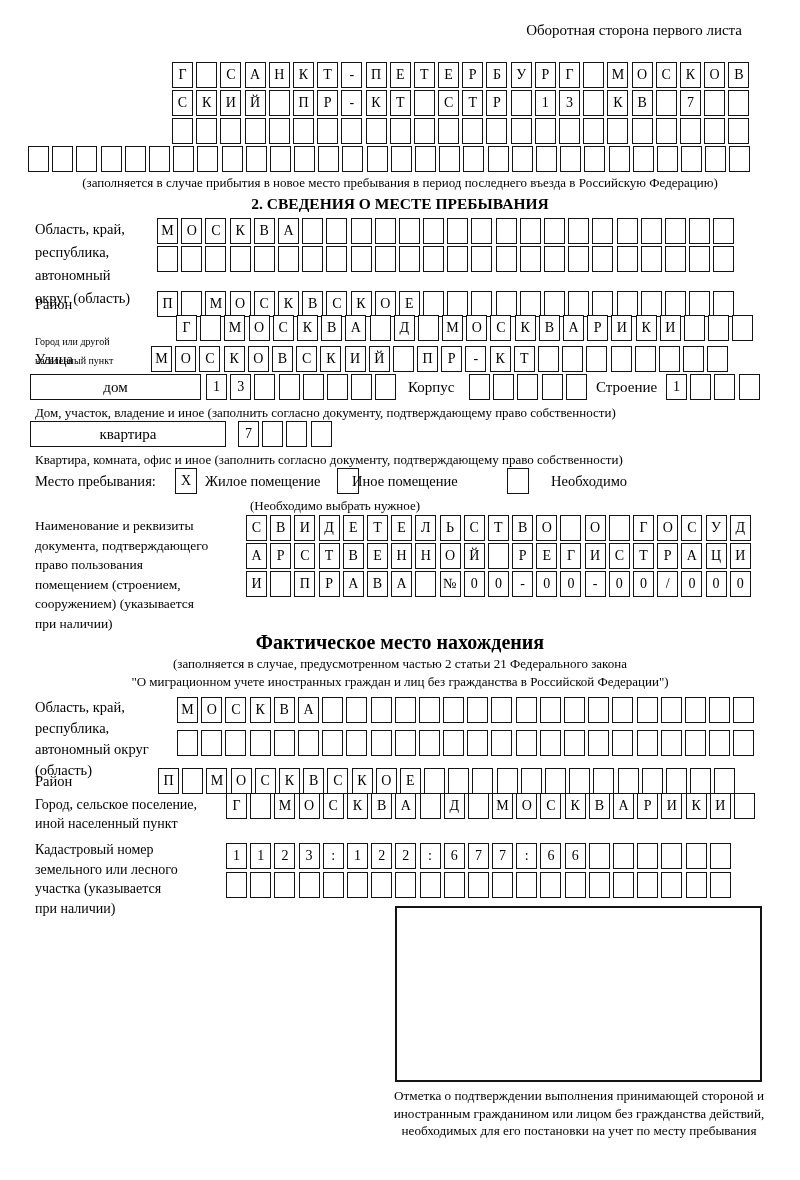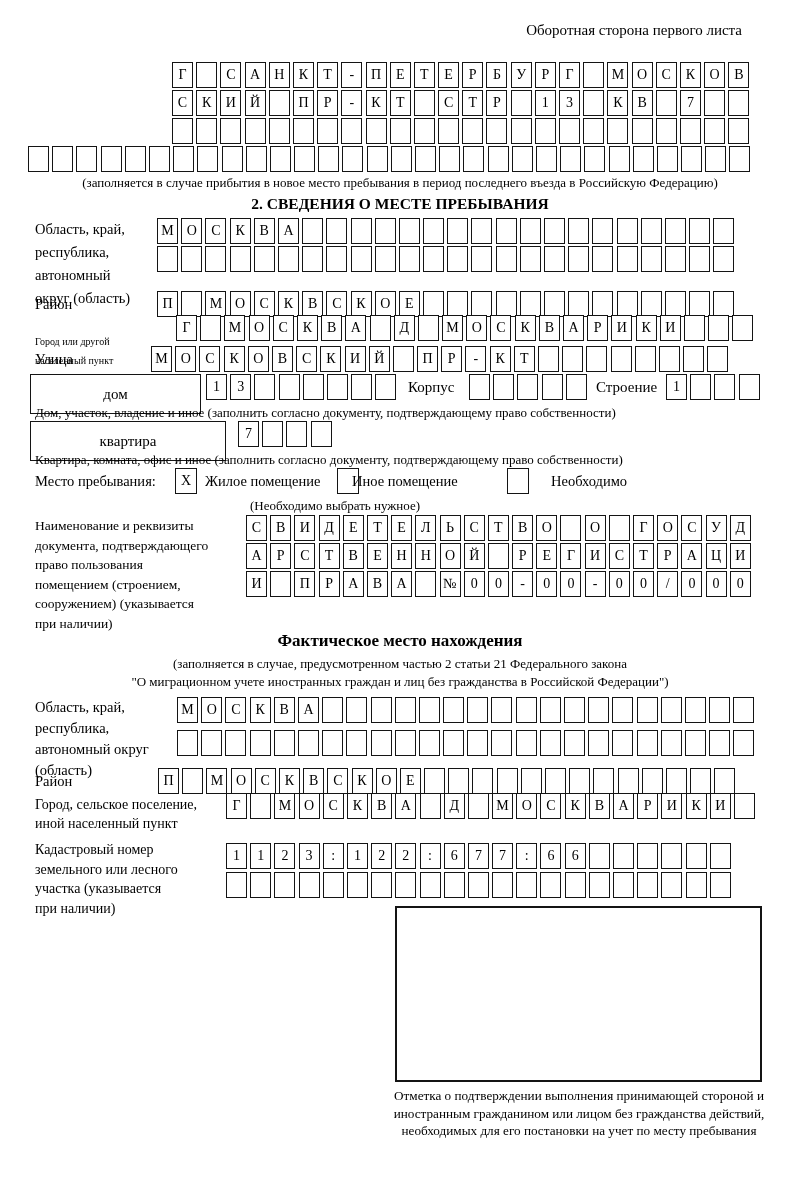--- a/index.html
+++ b/index.html
@@ -25,21 +25,21 @@
     width:22px;height:26px;box-sizing:border-box;border:1.6px solid #141414;
     font-size:14px;background:#fff;
   }
   .label{font-size:14.5px;line-height:23px;}
   .label-sm{font-size:13.5px;line-height:19.5px;}
   .note{font-size:13px;line-height:16px;}
   .inline-label{font-size:15px;line-height:22px;}
   .boxfield{
     position:absolute;box-sizing:border-box;border:1.6px solid #141414;
     display:flex;align-items:center;justify-content:center;
-    font-size:15px;background:#fff;height:40px;
+    font-size:15px;background:#fff;height:26px;
   }
   .center{text-align:center;}
   .bold{font-weight:bold;}
 </style>
 </head>
 <body>
 
 <div class="form-page">
 
   <div class="abs" style="top:22px;right:58px;font-size:15px;">Оборотная сторона первого листа</div>
@@ -421,21 +421,21 @@
       <span class="cell">0</span>
       <span class="cell">-</span>
       <span class="cell">0</span>
       <span class="cell">0</span>
       <span class="cell">/</span>
       <span class="cell">0</span>
       <span class="cell">0</span>
       <span class="cell">0</span>
     </div>
 
-  <div class="abs center bold" style="left:0;top:631px;width:800px;font-size:17px;text-align:center;">Фактическое место нахождения</div>
+  <div class="abs center bold" style="left:0;top:631px;width:800px;font-size:20px;text-align:center;">Фактическое место нахождения</div>
   <div class="abs note center" style="left:0;top:656px;width:800px;">(заполняется в случае, предусмотренном частью 2 статьи 21 Федерального закона</div>
   <div class="abs note center" style="left:0;top:674px;width:800px;">"О миграционном учете иностранных граждан и лиц без гражданства в Российской Федерации")</div>
 
   <div class="abs" style="left:35px;top:697px;width:145px;font-size:14.5px;line-height:21px;">
       <div>Область, край,</div>
       <div>республика,</div>
       <div>автономный округ</div>
       <div>(область)</div>
     </div>
   <div class="row" style="left:177px;top:697px;">

